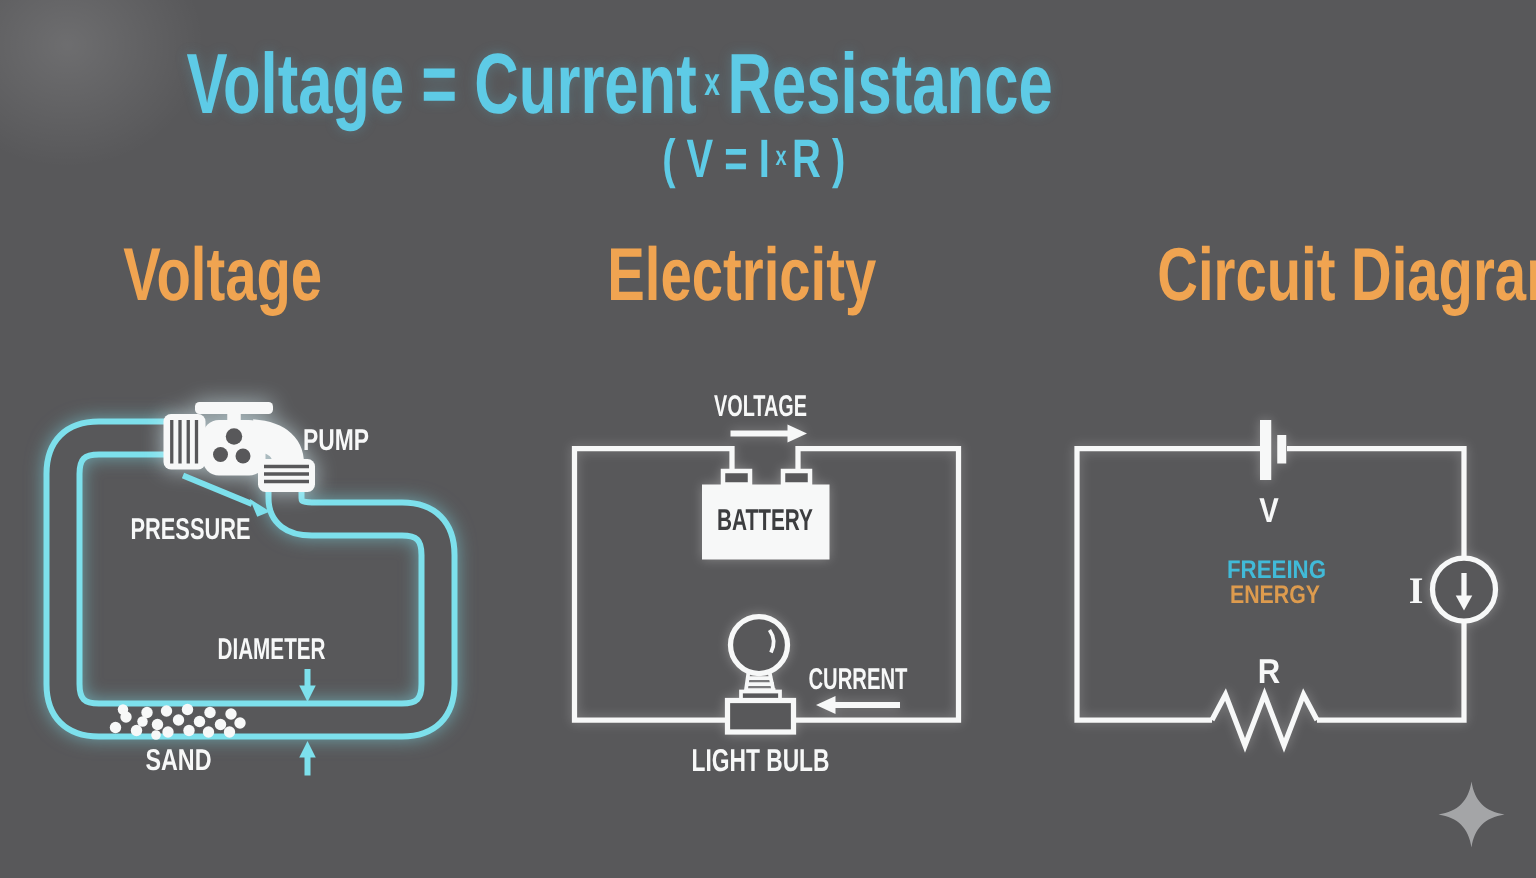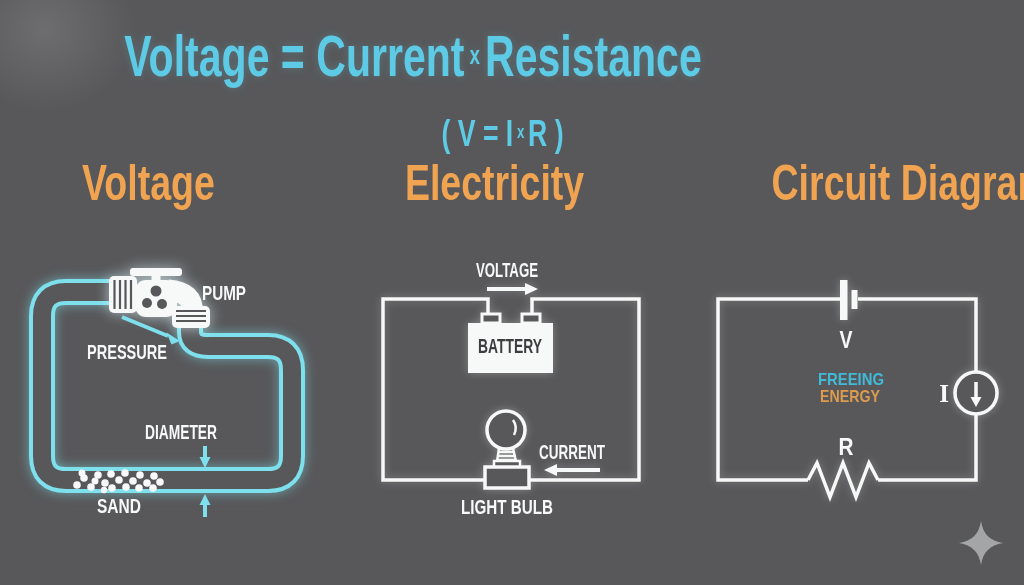--- a/index.html
+++ b/index.html
@@ -22,21 +22,21 @@
   .smudge{
     position:absolute;left:-50px;top:-55px;width:190px;height:170px;
     background:radial-gradient(ellipse at center,rgba(255,255,255,0.13),rgba(255,255,255,0) 68%);
     pointer-events:none;
   }
   .title-wrap{position:absolute;top:28px;left:12px;width:1010px;text-align:left;color:var(--title-cyan);}
   .title-inner{display:inline-block;transform:scaleX(0.72);transform-origin:center;
     font-weight:bold;font-size:57px;line-height:1;white-space:nowrap;
     text-shadow:0 0 10px rgba(94,203,230,0.25);}
   .title-x{font-size:0.46em;vertical-align:0.45em;padding:0 7px;}
-  .subtitle-wrap{position:absolute;top:88px;left:0;width:1005px;text-align:center;color:var(--title-cyan);margin-top:28px;}
+  .subtitle-wrap{position:absolute;top:88px;left:0;width:1005px;text-align:center;color:var(--title-cyan);}
   .subtitle-inner{display:inline-block;transform:scaleX(0.74);transform-origin:center;
     font-weight:bold;font-size:36px;line-height:1;white-space:nowrap;}
   .subtitle-x{font-size:0.5em;vertical-align:0.42em;padding:0 5px;}
   .col-heading{position:absolute;top:158px;width:260px;text-align:center;color:var(--heading-orange);}
   .col-heading .inner{display:inline-block;transform:scaleX(0.75);transform-origin:center;
     font-weight:bold;font-size:50px;line-height:1;white-space:nowrap;}
   #heading-left{left:18px;}
   #heading-middle{left:365px;}
   #heading-right{left:725px;}
   .diagram{position:absolute;}

